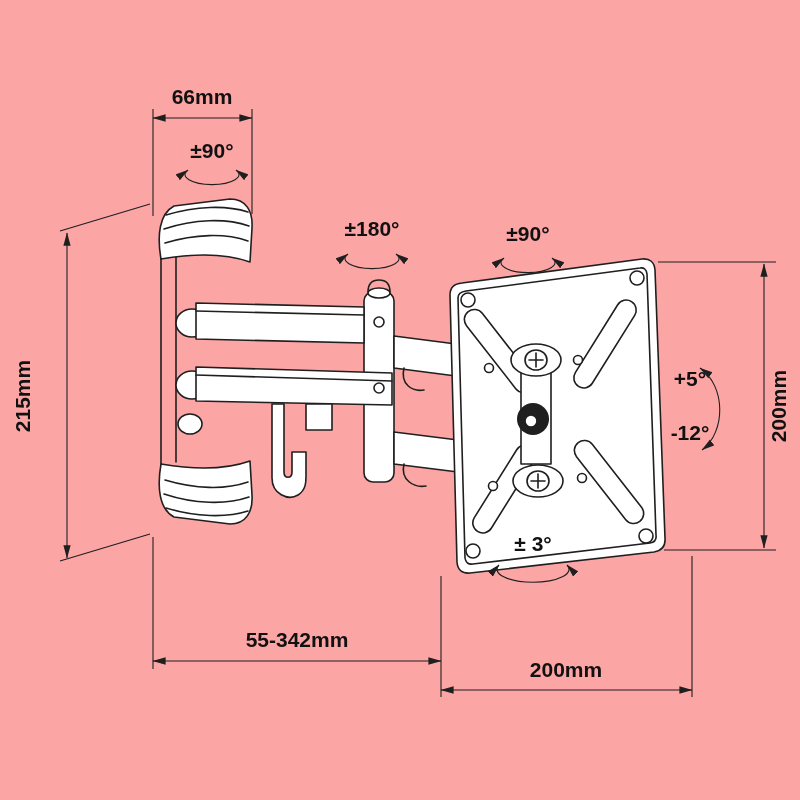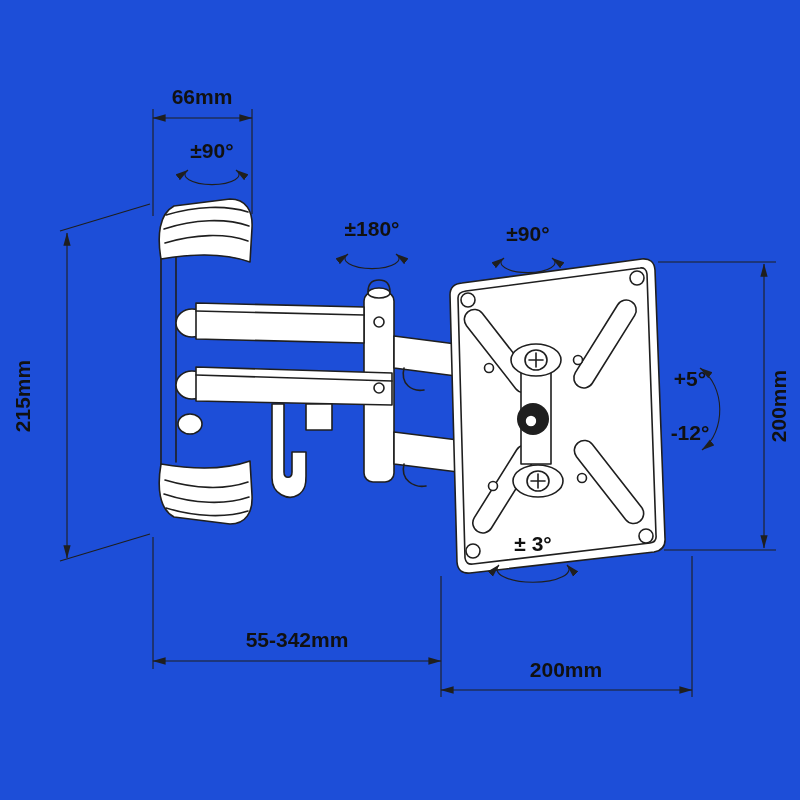--- a/index.html
+++ b/index.html
@@ -1,21 +1,21 @@
 <!DOCTYPE html>
 <html><head>
 <meta charset="utf-8">
 <style>
   html,body{margin:0;padding:0;}
   body{
     width:800px;height:800px;background:#ffffff;
     font-family:"Liberation Sans", sans-serif;
     overflow:hidden;
   }
-  .stage{position:relative;width:800px;height:800px;background:#1d4ed8;}
+  .stage{position:relative;width:800px;height:800px;background:#fca5a5;}
   svg{display:block;}
   .draw path,.draw line,.draw rect,.draw ellipse,.draw circle{
     fill:#ffffff;stroke:#1f1f1f;stroke-width:1.6;
     stroke-linejoin:round;stroke-linecap:round;
   }
   .draw .nf{fill:none;}
   .draw .solid{fill:#1f1f1f;stroke:none;}
   .dims line,.dims path{stroke:#1f1f1f;stroke-width:1.1;fill:none;}
   .dims text{
     fill:#111111;font-size:21px;font-weight:600;

